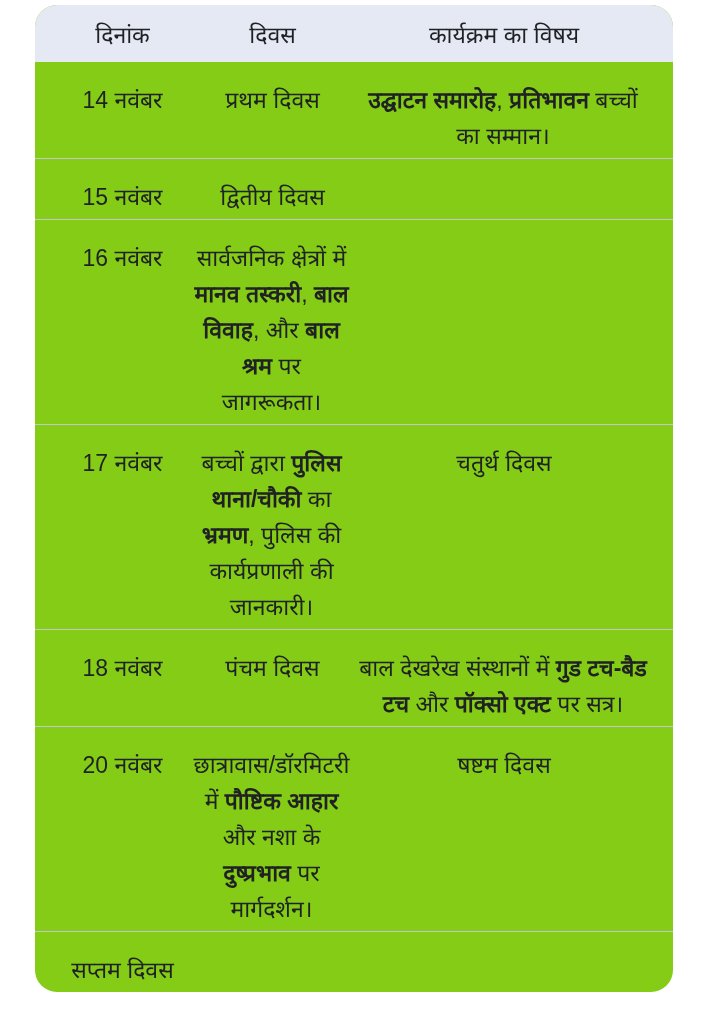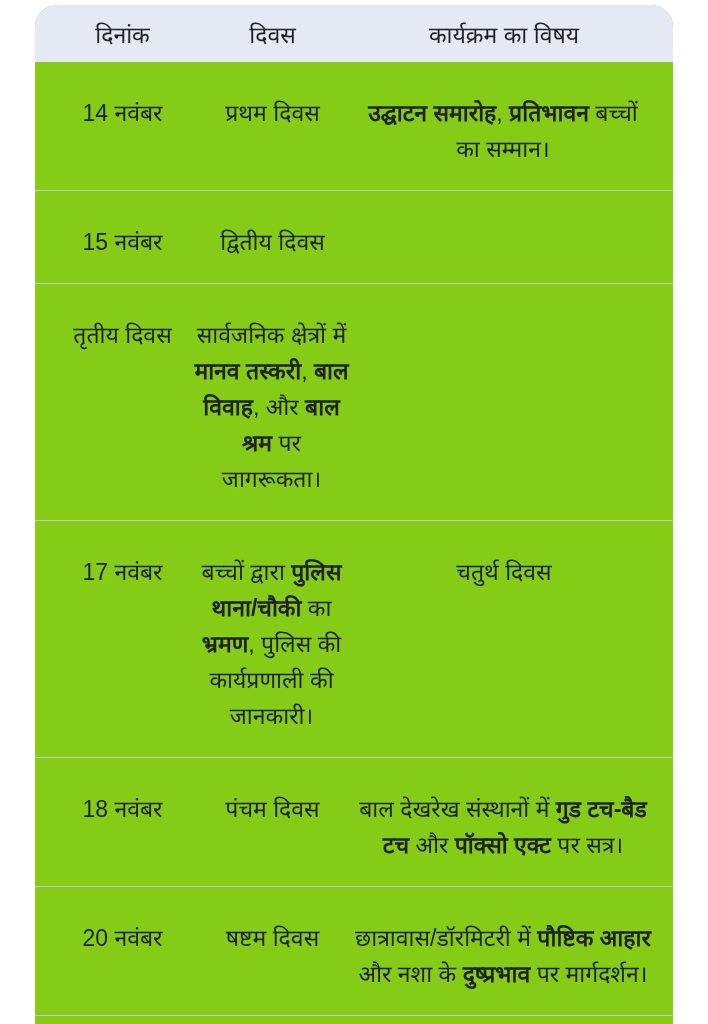--- a/index.html
+++ b/index.html
@@ -34,27 +34,26 @@
     padding: 0 20px;
     height: 57px;
     align-items: center;
     font-size: 23px;
     font-weight: 400;
     box-sizing: border-box;
   }
   .tr {
     display: grid;
     grid-template-columns: 135px 165px 1fr;
-    padding: 20px 20px 23px 20px;
+    padding: 20px 20px 4px 20px;
     border-bottom: 1px solid #c4c7cc;
     font-size: 23px;
     line-height: 36px;
     box-sizing: border-box;
     align-items: start;
-    margin-top: 13px;
   }
   .tr:last-child {
     border-bottom: none;
   }
   .td, .th {
     overflow-wrap: break-word;
   }
   .col-topic {
     padding-right: 2px;
   }
@@ -76,36 +75,36 @@
         <div class="tr">
           <div class="td col-date">14 नवंबर</div>
           <div class="td col-day">प्रथम दिवस</div>
           <div class="td col-topic"><span class="b">उद्घाटन समारोह</span><span>, </span><span class="b">प्रतिभावन</span><span> बच्चों का सम्मान।</span></div>
         </div>
         <div class="tr">
           <div class="td col-date">15 नवंबर</div>
           <div class="td col-day">द्वितीय दिवस</div>
         </div>
         <div class="tr">
-          <div class="td col-day">तृतीय दिवस</div>
+          <div class="td col-date">16 नवंबर</div>
           <div class="td col-topic"><span>सार्वजनिक क्षेत्रों में </span><span class="b">मानव तस्करी</span><span>, </span><span class="b">बाल विवाह</span><span>, और </span><span class="b">बाल श्रम</span><span> पर जागरूकता।</span></div>
         </div>
         <div class="tr">
           <div class="td col-date">17 नवंबर</div>
           <div class="td col-topic"><span>बच्चों द्वारा </span><span class="b">पुलिस थाना/चौकी</span><span> का </span><span class="b">भ्रमण</span><span>, पुलिस की कार्यप्रणाली की जानकारी।</span></div>
           <div class="td col-day">चतुर्थ दिवस</div>
         </div>
         <div class="tr">
           <div class="td col-date">18 नवंबर</div>
           <div class="td col-day">पंचम दिवस</div>
           <div class="td col-topic"><span>बाल देखरेख संस्थानों में </span><span class="b">गुड टच-बैड टच</span><span> और </span><span class="b">पॉक्सो एक्ट</span><span> पर सत्र।</span></div>
         </div>
         <div class="tr">
           <div class="td col-date">20 नवंबर</div>
+          <div class="td col-topic"><span>छात्रावास/डॉरमिटरी में </span><span class="b">पौष्टिक आहार</span><span> और नशा के </span><span class="b">दुष्प्रभाव</span><span> पर मार्गदर्शन।</span></div>
           <div class="td col-day">षष्टम दिवस</div>
-          <div class="td col-topic"><span>छात्रावास/डॉरमिटरी में </span><span class="b">पौष्टिक आहार</span><span> और नशा के </span><span class="b">दुष्प्रभाव</span><span> पर मार्गदर्शन।</span></div>
         </div>
         <div class="tr">
           <div class="td col-day">सप्तम दिवस</div>
         </div>
       </div>
   </section>
 </div>
 
 </body></html>

